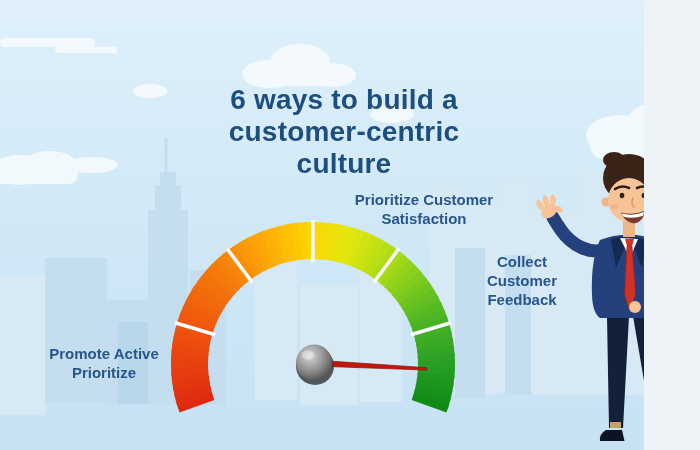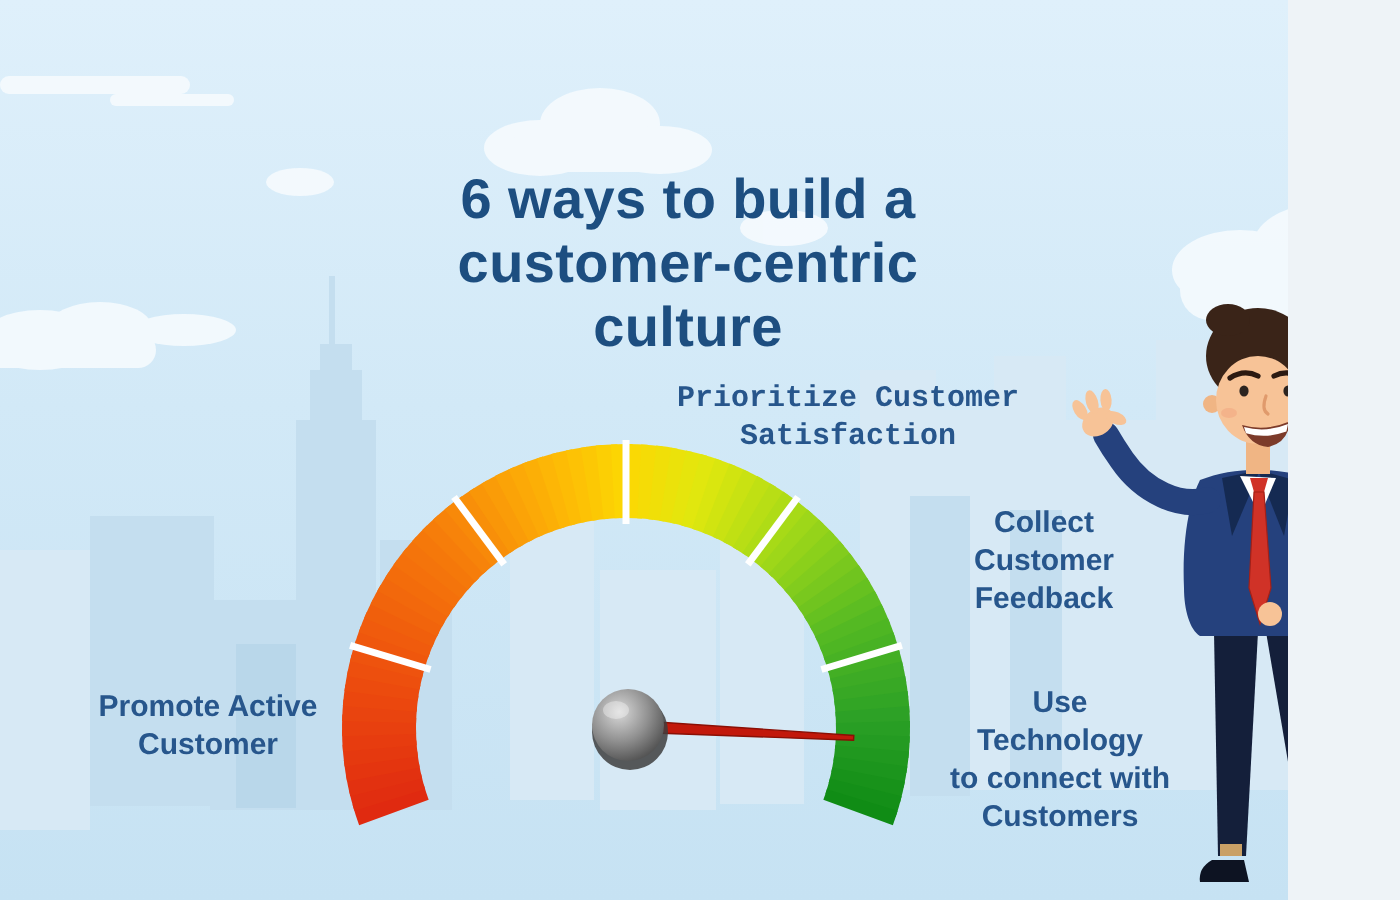--- a/index.html
+++ b/index.html
@@ -15,21 +15,21 @@
     text-align:center;white-space:pre-line;letter-spacing:.2px;
   }
   .gauge-label{
     position:absolute;transform:translateX(-50%);
     color:#27568c;font-weight:700;font-size:15px;line-height:19px;
     text-align:center;white-space:pre-line;
   }
   .lbl-1{left:104px;top:344px;}
   .lbl-2{left:139px;top:254px;}
   .lbl-3{left:214px;top:189px;}
-  .lbl-4{left:424px;top:190px;font-family:Liberation Mono, monospace;}
+  .lbl-4{left:424px;top:190px;}
   .lbl-5{left:522px;top:252px;}
   .lbl-6{left:530px;top:342px;}
 </style>
 </head>
 <body>
 
 <div class="stage">
 
   <svg class="layer" viewBox="0 0 700 450" aria-hidden="true">
     <g fill="#d7e9f5">
@@ -83,28 +83,25 @@
         <ellipse cx="692" cy="140" rx="30" ry="16"></ellipse>
         <rect x="590" y="130" width="115" height="30" rx="15"></rect>
       </g>
     </g>
   </svg>
 
   <div class="title">6 ways to build a
 customer-centric culture</div>
 
   <div class="gauge-label lbl-1">Promote Active
-Customer</div>
+Prioritize</div>
   <div class="gauge-label lbl-4">Prioritize Customer
 Satisfaction</div>
   <div class="gauge-label lbl-5">Collect Customer
 Feedback</div>
-  <div class="gauge-label lbl-6">Use Technology
-to connect with
-Customers</div>
 
   <svg class="layer" viewBox="0 0 700 450" aria-hidden="true">
     <defs>
       <radialGradient id="hubGrad" cx="38%" cy="32%" r="75%">
         <stop offset="0%" stop-color="#d9d9d9"></stop>
         <stop offset="55%" stop-color="#8f8f8f"></stop>
         <stop offset="100%" stop-color="#4c4c4c"></stop>
       </radialGradient>
     </defs>
     <g id="gauge-slices">

